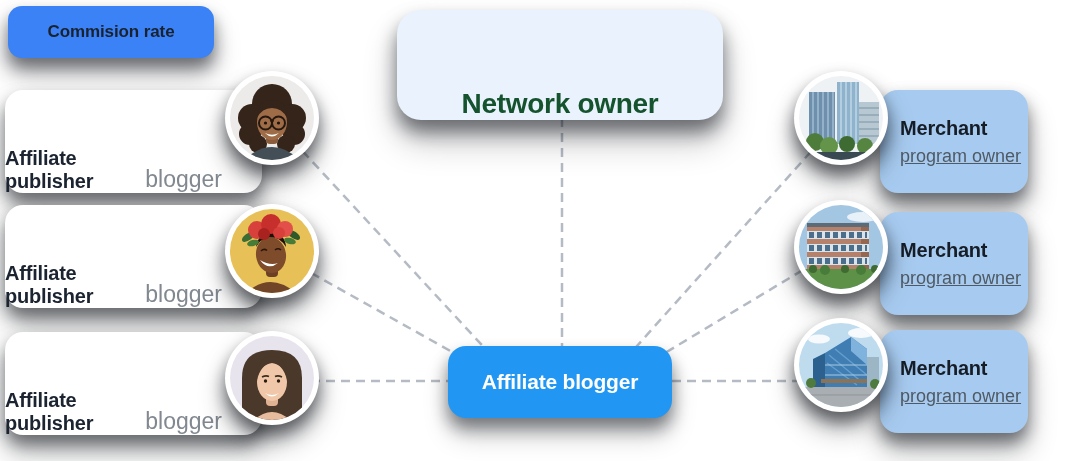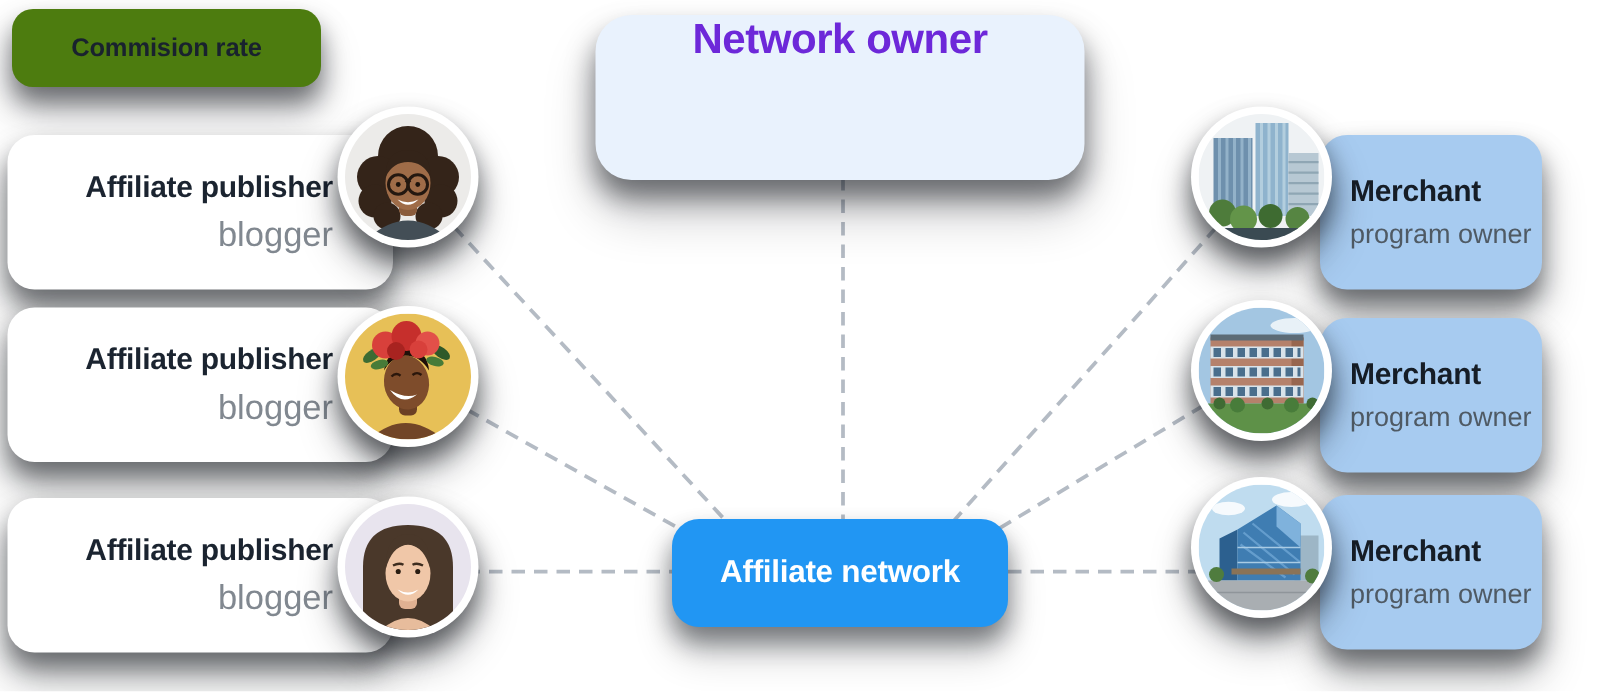--- a/index.html
+++ b/index.html
@@ -6,58 +6,58 @@
   .canvas{
     position:relative;width:1072px;height:461px;background:#ffffff;
     font-family:"Liberation Sans", sans-serif;overflow:hidden;
   }
   .connectors{position:absolute;left:0;top:0;z-index:0;}
   .connector{stroke:#B4BBC4;stroke-width:2.5;stroke-dasharray:9 6;fill:none;}
 
   .card{position:absolute;box-sizing:border-box;}
 
   .chip{
-    background:#4d7c0f;border-radius:14px;z-index:1;
+    background:#3b82f6;border-radius:14px;z-index:1;
     display:flex;align-items:center;justify-content:center;
     font-weight:bold;font-size:17px;color:#19222E;letter-spacing:-0.1px;
     box-shadow:0 10px 16px rgba(7,11,17,.5), 0 18px 28px rgba(7,11,17,.22);
   }
   #chip-commission{left:8px;top:6px;width:206px;height:52px;}
   #chip-fee{left:884px;top:6px;width:182px;height:58px;}
 
   .owner-card{
     left:397px;top:10px;width:326px;height:110px;border-radius:24px;z-index:1;
-    background:#E9F2FD;display:flex;align-items:flex-start;justify-content:center;
-    font-weight:bold;font-size:28px;color:#6d28d9;letter-spacing:-0.3px;
+    background:#E9F2FD;display:flex;align-items:flex-end;justify-content:center;
+    font-weight:bold;font-size:28px;color:#14532d;letter-spacing:-0.3px;
     box-shadow:0 12px 18px rgba(7,11,17,.5), 0 22px 34px rgba(7,11,17,.22);
   }
   .network-node{
     left:448px;top:346px;width:224px;height:72px;border-radius:18px;z-index:1;
     background:#2196F3;display:flex;align-items:center;justify-content:center;
     font-weight:bold;font-size:21px;color:#ffffff;letter-spacing:-0.2px;
     box-shadow:0 10px 16px rgba(7,11,17,.45), 0 18px 26px rgba(7,11,17,.2);
   }
 
   .pub-card{
     left:5px;width:257px;height:103px;border-radius:18px;z-index:1;
-    background:#ffffff;display:flex;flex-direction:column;justify-content:center;
+    background:#ffffff;display:flex;flex-direction:row;justify-content:center;
     align-items:flex-end;padding-right:40px;
     box-shadow:0 10px 16px rgba(7,11,17,.5), 0 20px 30px rgba(7,11,17,.24);
   }
   .pub-title{font-size:20px;font-weight:bold;color:#1B2430;letter-spacing:-0.2px;}
   .pub-sub{font-size:23px;color:#818890;margin-top:6px;}
 
   .mer-card{
     left:880px;width:148px;height:103px;border-radius:18px;z-index:1;
     background:#A7CBF0;display:flex;flex-direction:column;justify-content:center;
     align-items:flex-start;padding-left:20px;
     box-shadow:0 10px 16px rgba(7,11,17,.5), 0 20px 30px rgba(7,11,17,.24);
   }
   .mer-title{font-size:20px;font-weight:bold;color:#161D26;letter-spacing:-0.2px;}
-  .mer-sub{font-size:18px;color:#4F5A64;margin-top:6px;}
+  .mer-sub{font-size:18px;color:#4F5A64;margin-top:6px;text-decoration:underline;}
 
   .circle{
     position:absolute;width:94px;height:94px;border-radius:50%;z-index:2;
     background:#ffffff;padding:5px;box-sizing:border-box;
     box-shadow:0 10px 16px rgba(7,11,17,.55), 0 18px 28px rgba(7,11,17,.28);
   }
   .circle .photo{width:84px;height:84px;border-radius:50%;overflow:hidden;}
   .circle svg{display:block;}
 </style>
 </head>
@@ -77,21 +77,21 @@
 
   <div class="card chip" id="chip-commission">
     <span>Commision rate</span>
   </div>
 
   <div class="card owner-card">
     <span>Network owner</span>
   </div>
 
   <div class="card network-node">
-    <span>Affiliate network</span>
+    <span>Affiliate blogger</span>
   </div>
 
   <div class="card pub-card" style="top:90px">
     <div class="pub-title">Affiliate publisher</div>
     <div class="pub-sub">blogger</div>
   </div>
   <div class="card pub-card" style="top:205px">
     <div class="pub-title">Affiliate publisher</div>
     <div class="pub-sub">blogger</div>
   </div>

